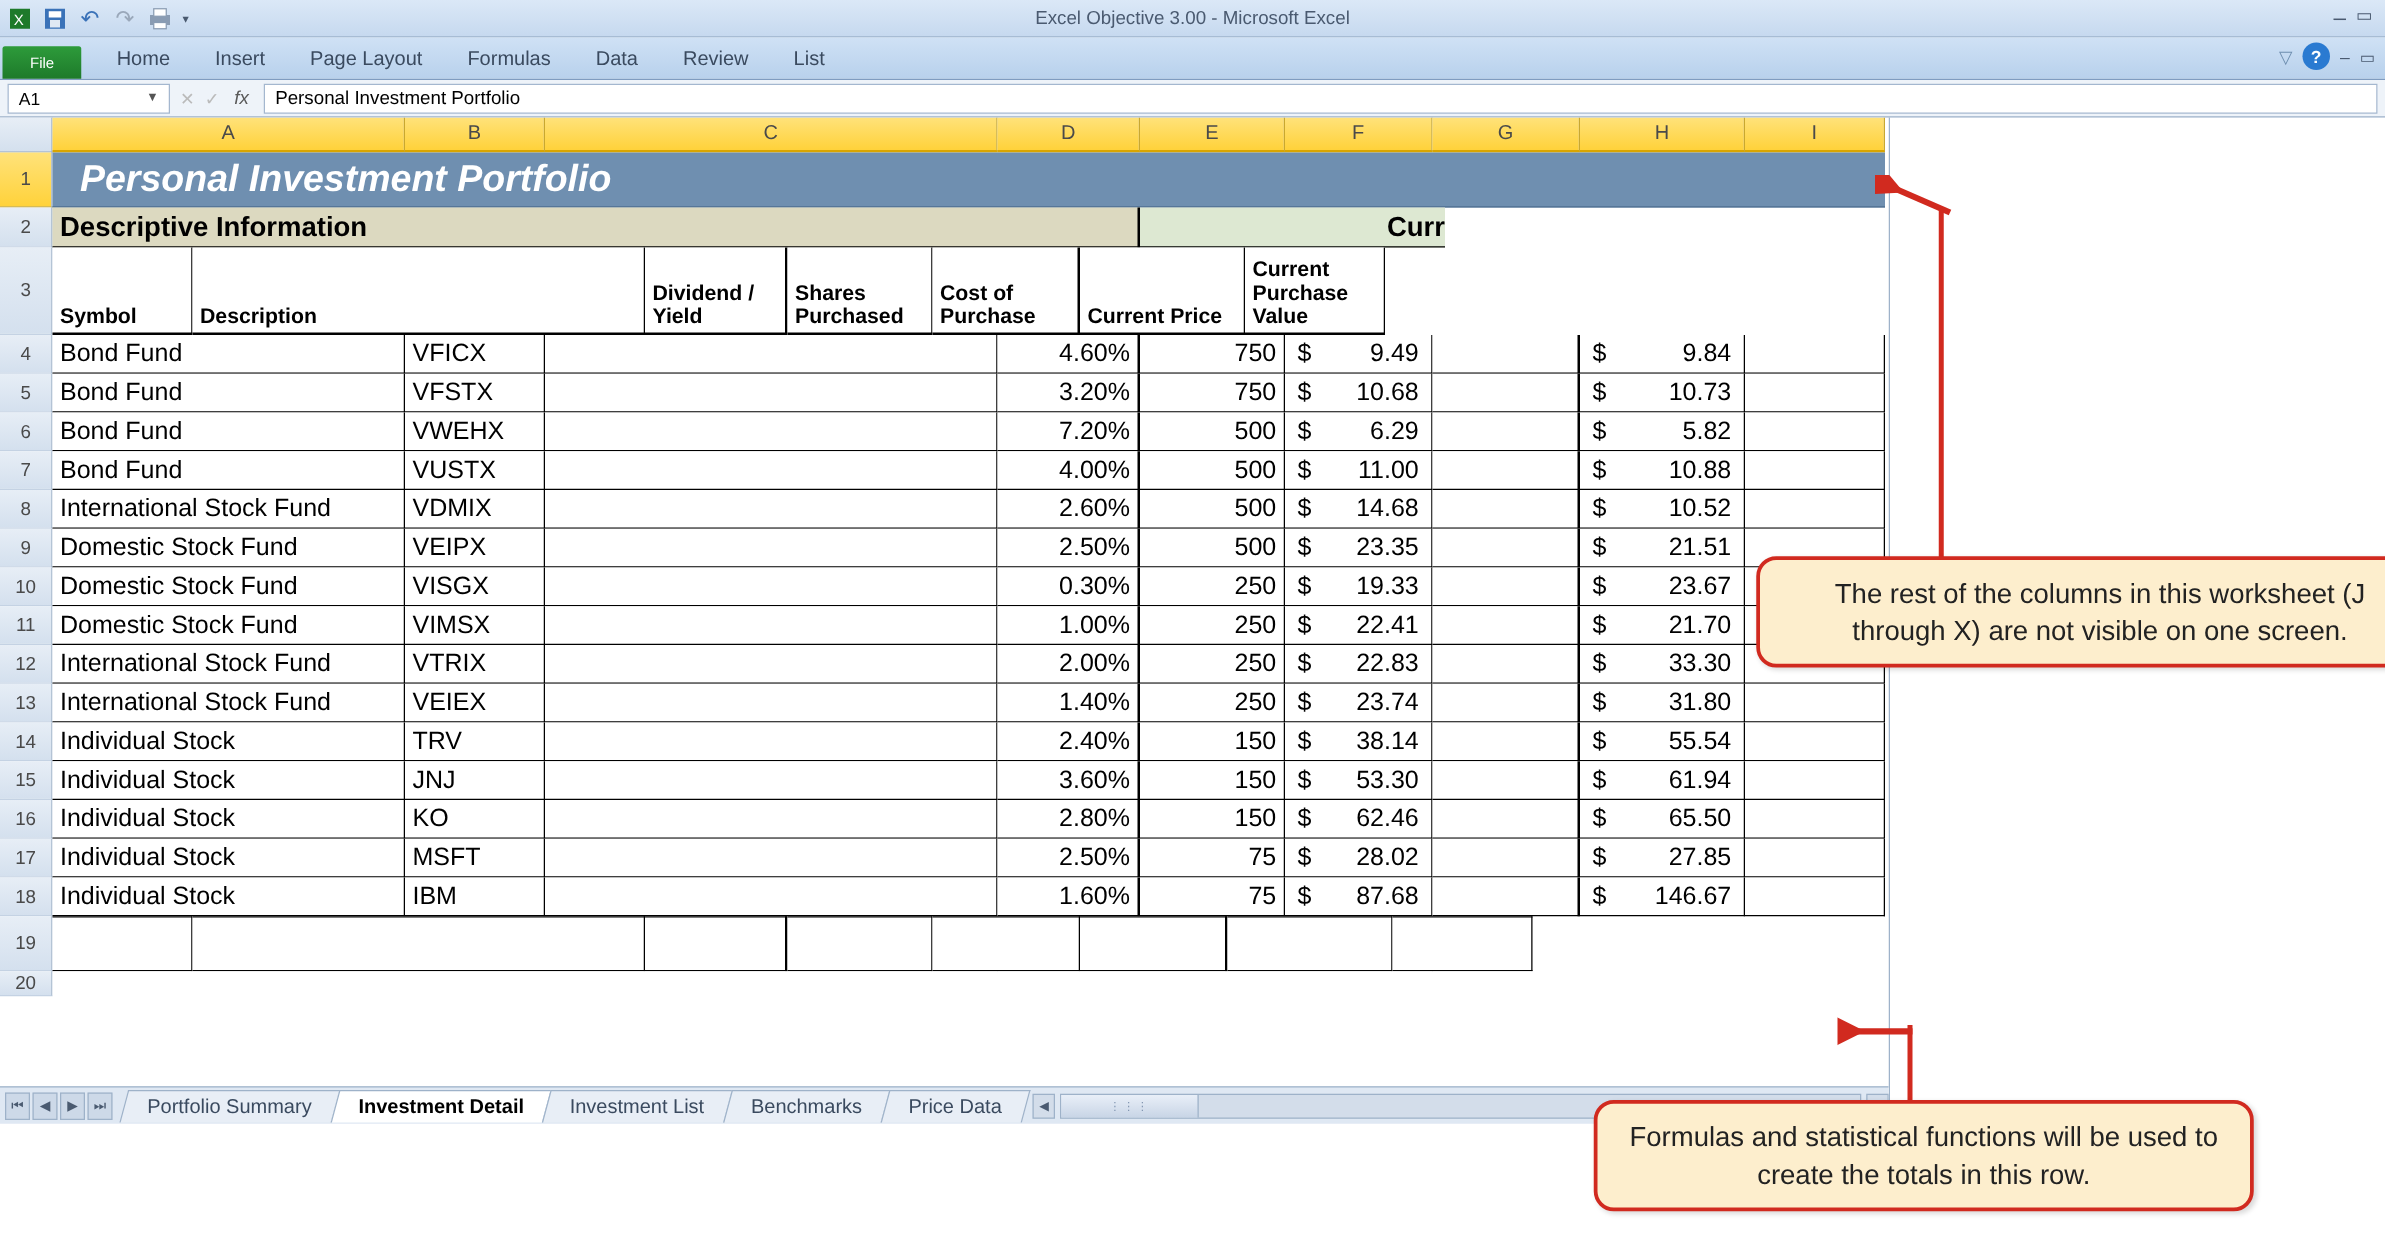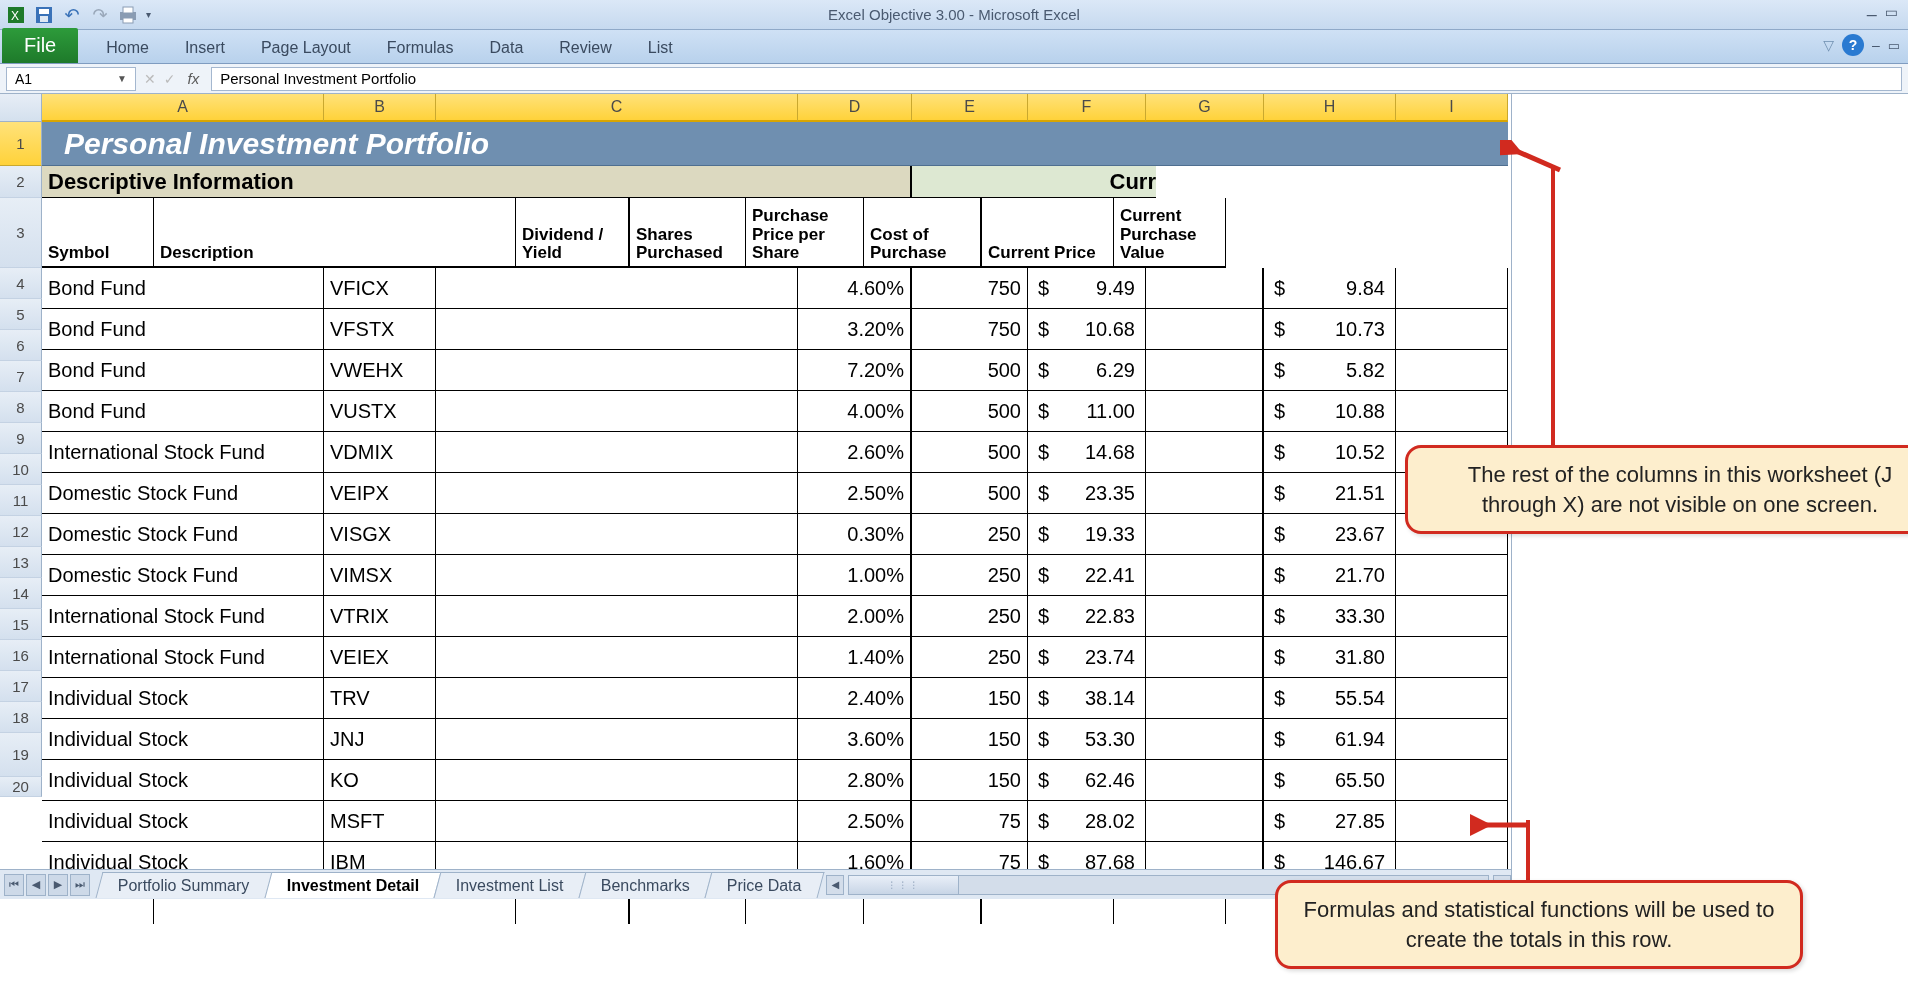--- a/index.html
+++ b/index.html
@@ -25,21 +25,21 @@
     background: linear-gradient(#cfe1f5, #b8d1ec);
     border-bottom: 1px solid #7f9cc0;
     display: flex; align-items: flex-end;
     position: relative;
     padding-left: 2px;
   }
   .file-tab {
     background: linear-gradient(#2d9b3b, #1e7a2a);
     color: #fff;
     padding: 6px 22px;
-    font-size: 20px;
+    font-size: 12px;
     border-radius: 2px 2px 0 0;
     margin-right: 10px;
     cursor: pointer;
   }
   .rtab {
     padding: 6px 18px;
     color: #3a4a5f;
     font-size: 16px;
     cursor: pointer;
   }
@@ -131,21 +131,21 @@
   .cB { width: 112px; }
   .cC { width: 362px; }
   .cD { width: 114px; }
   .cE { width: 116px; }
   .cF { width: 118px; }
   .cG { width: 118px; }
   .cH { width: 132px; }
   .cI { width: 112px; }
 
   
-  .drow { display: flex; height: 41px; }
+  .drow { display: flex; height: 31px; }
   .dcell {
     border-right: 1px solid #000;
     border-bottom: 1px solid #000;
     display: flex; align-items: center;
     padding: 0 6px;
     font-size: 20px;
     background: #fff;
     overflow: hidden;
     white-space: nowrap;
   }
@@ -393,21 +393,20 @@
     <div class="sect-row">
       <div class="sect desc">Descriptive Information</div>
       <div class="sect curr">Curr</div>
     </div>
 
     <div class="drow hdr3" style="height:70px">
       <div class="dcell cB">Symbol</div>
       <div class="dcell cC">Description</div>
       <div class="dcell cD thickR">Dividend / Yield</div>
       <div class="dcell cE">Shares Purchased</div>
-      <div class="dcell cF">Purchase Price per Share</div>
       <div class="dcell cG thickR">Cost of Purchase</div>
       <div class="dcell cH">Current Price</div>
       <div class="dcell cI">Current Purchase Value</div>
     </div>
 
     <div id="data-rows">
           <div class="drow">
             <div class="dcell cA">Bond Fund</div>
             <div class="dcell cB">VFICX</div>
             <div class="dcell cC"></div>

